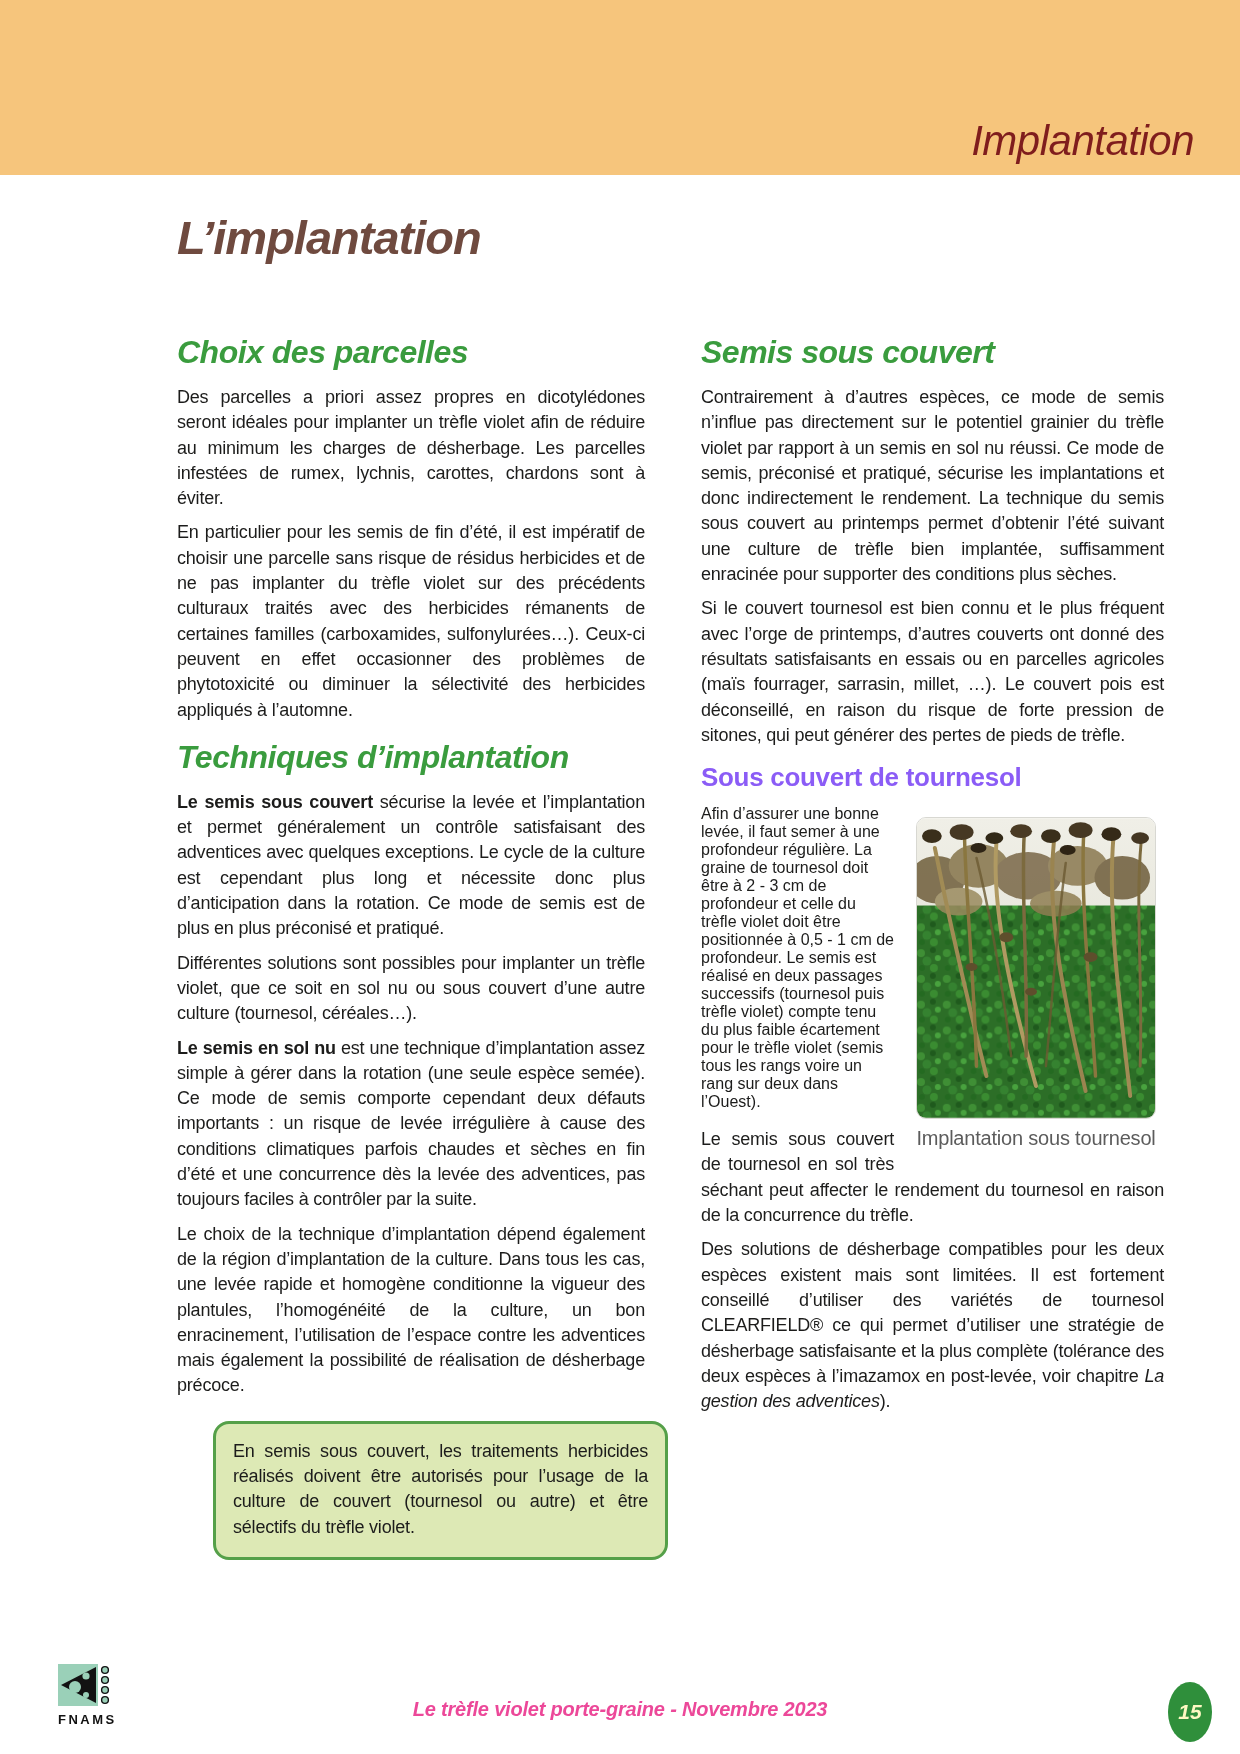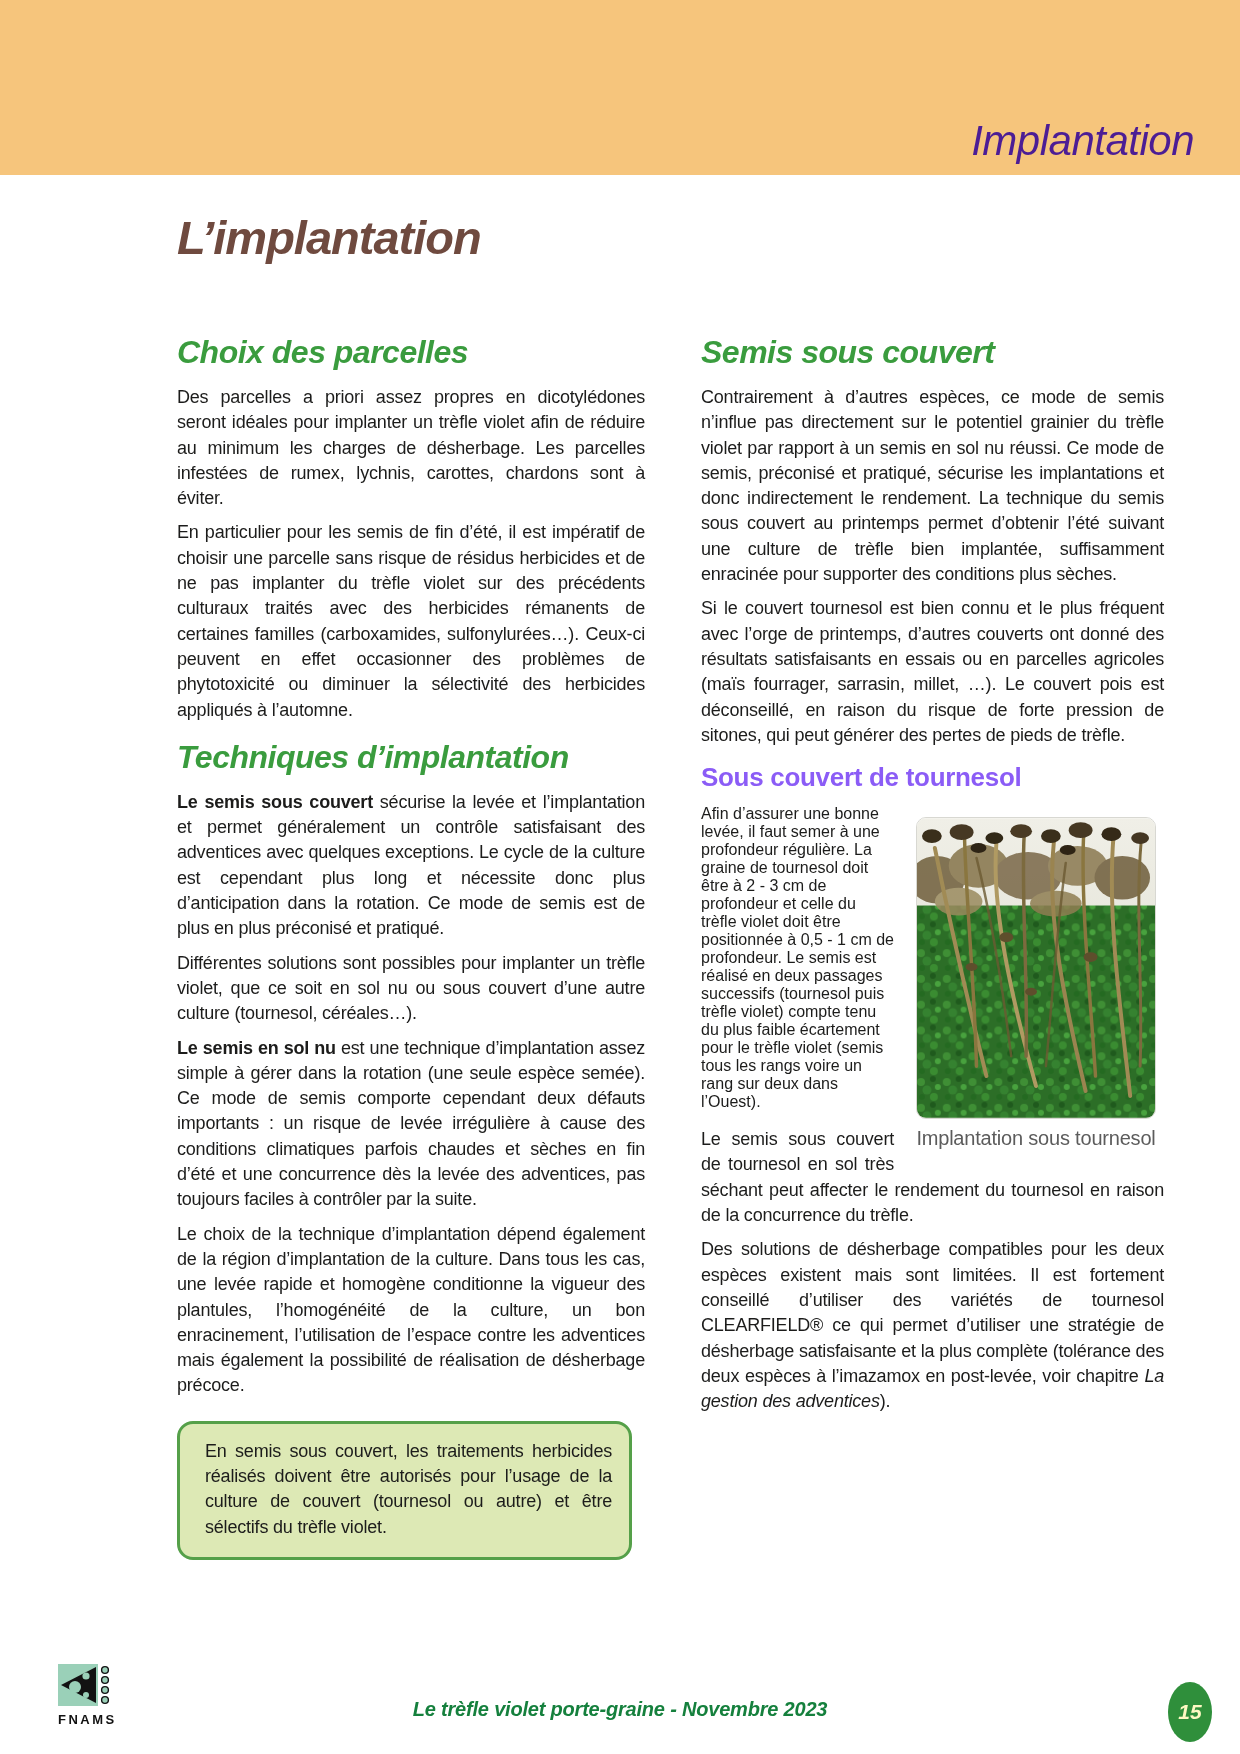--- a/index.html
+++ b/index.html
@@ -3,21 +3,21 @@
 <meta charset="utf-8">
 <style>
   html,body{margin:0;padding:0;background:#9a9a9a;}
   #page{
     position:relative;width:1240px;height:1754px;margin:0 auto;background:#ffffff;
     font-family:"Liberation Sans",sans-serif;color:#1c1c1b;overflow:hidden;
   }
   
   .banner{position:absolute;top:0;left:0;width:1240px;height:175px;background:#F6C57C;}
   .banner-label{
-    position:absolute;right:46px;bottom:10px;color:#4c1d95;font-style:italic;
+    position:absolute;right:46px;bottom:10px;color:#7f1d1d;font-style:italic;
     font-size:42px;letter-spacing:-0.5px;margin-top:32px;
   }
   
   .page-title{
     position:absolute;left:177px;top:210px;color:#6F4A3F;font-size:47px;
     font-weight:bold;font-style:italic;letter-spacing:-1px;
   }
   
   .col{position:absolute;top:318px;}
   .col-left{left:177px;width:468px;}
@@ -31,38 +31,38 @@
   }
   p.body{
     font-size:18px;line-height:25.3px;text-align:justify;margin:0 0 9px 0;
     letter-spacing:-0.2px;color:#1c1c1b;
   }
   p.body strong{font-weight:bold;}
   .spacer-before-h2{margin-top:64px;}
   
   .callout{
     box-sizing:border-box;width:455px;margin-top:22px;background:#DDE9B5;
-    border:3px solid #55A049;border-radius:16px;padding:15px 17px 17px 25px;
+    border:3px solid #55A049;border-radius:16px;padding:15px 17px 17px 17px;margin-left:36px;
   }
   .callout p{margin:0;}
   
   figure.photo-fig{float:right;width:240px;margin:4px 0 8px 14px;padding:8px;}
   .photo-frame{
     width:240px;height:302px;border-radius:10px;overflow:hidden;border:1px solid #d8d8d2;
     box-sizing:border-box;
   }
   .photo-frame svg{display:block;}
   figcaption{
     font-size:20px;color:#5C5C5C;margin-top:8px;text-align:center;letter-spacing:-0.2px;
   }
   
   .fnams-logo{position:absolute;left:58px;top:1664px;width:72px;height:70px;}
   .footer-credit{
     position:absolute;left:0;width:1240px;top:1698px;text-align:center;
-    color:#15803d;font-size:20px;font-weight:bold;font-style:italic;letter-spacing:-0.2px;
+    color:#ec4899;font-size:20px;font-weight:bold;font-style:italic;letter-spacing:-0.2px;
   }
   .page-badge{
     position:absolute;right:28px;top:1682px;width:44px;height:60px;border-radius:50%;
     background:#2F8F3B;color:#fef9c3;display:flex;align-items:center;justify-content:center;
     font-size:21px;font-weight:bold;font-style:italic;
   }
 </style>
 </head>
 <body>
 

